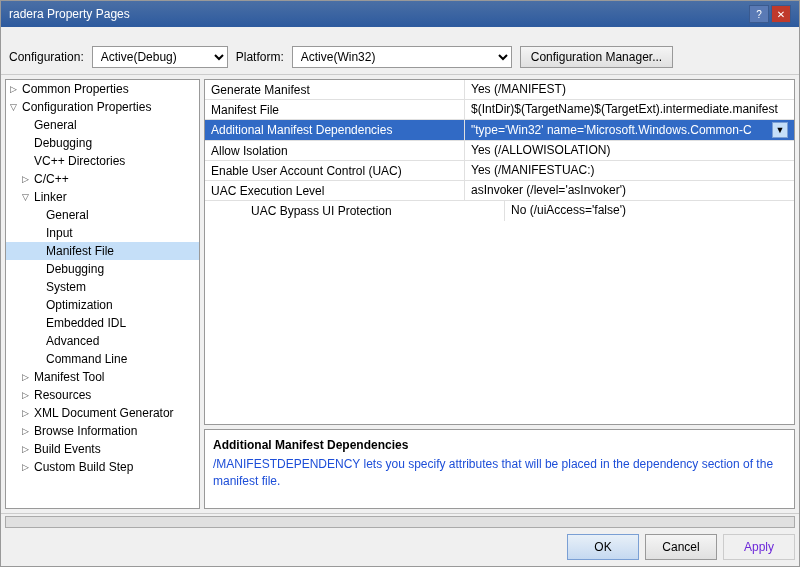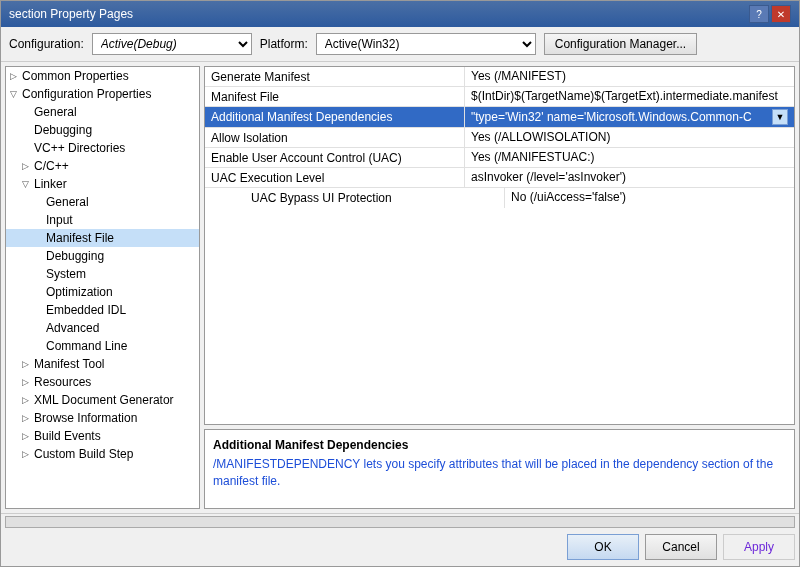--- a/index.html
+++ b/index.html
@@ -56,32 +56,33 @@
       background: #c0392b;
     }
     .toolbar {
       background: #f0f0f0;
       padding: 6px 8px;
       display: flex;
       align-items: center;
       gap: 8px;
       border-bottom: 1px solid #ccc;
       flex-shrink: 0;
+      margin-top: 13px;
     }
     .toolbar label {
       font-size: 12px;
     }
     .toolbar select {
       height: 22px;
       font-size: 12px;
       border: 1px solid #999;
       background: white;
       padding: 0 4px;
     }
-    .config-select { width: 160px; font-style: italic; }
+    .config-select { width: 136px; }
     .platform-select { width: 220px; }
     .config-manager-btn {
       height: 22px;
       padding: 0 10px;
       font-size: 12px;
       border: 1px solid #999;
       background: linear-gradient(to bottom, #f5f5f5, #e0e0e0);
       cursor: pointer;
     }
     .main-content {
@@ -229,21 +230,21 @@
       border-radius: 0;
       position: relative;
     }
   </style>
 </head>
 <body>
 
 <div class="dialog">
 
   <div class="title-bar">
-    <span class="title-bar-text">section Property Pages</span>
+    <span class="title-bar-text">radera Property Pages</span>
     <div class="title-bar-buttons">
       <button class="title-btn">?</button>
       <button class="title-btn close">✕</button>
     </div>
   </div>
 
   <div class="toolbar">
     <label>Configuration:</label>
     <select class="config-select">
       <option>Active(Debug)</option>

